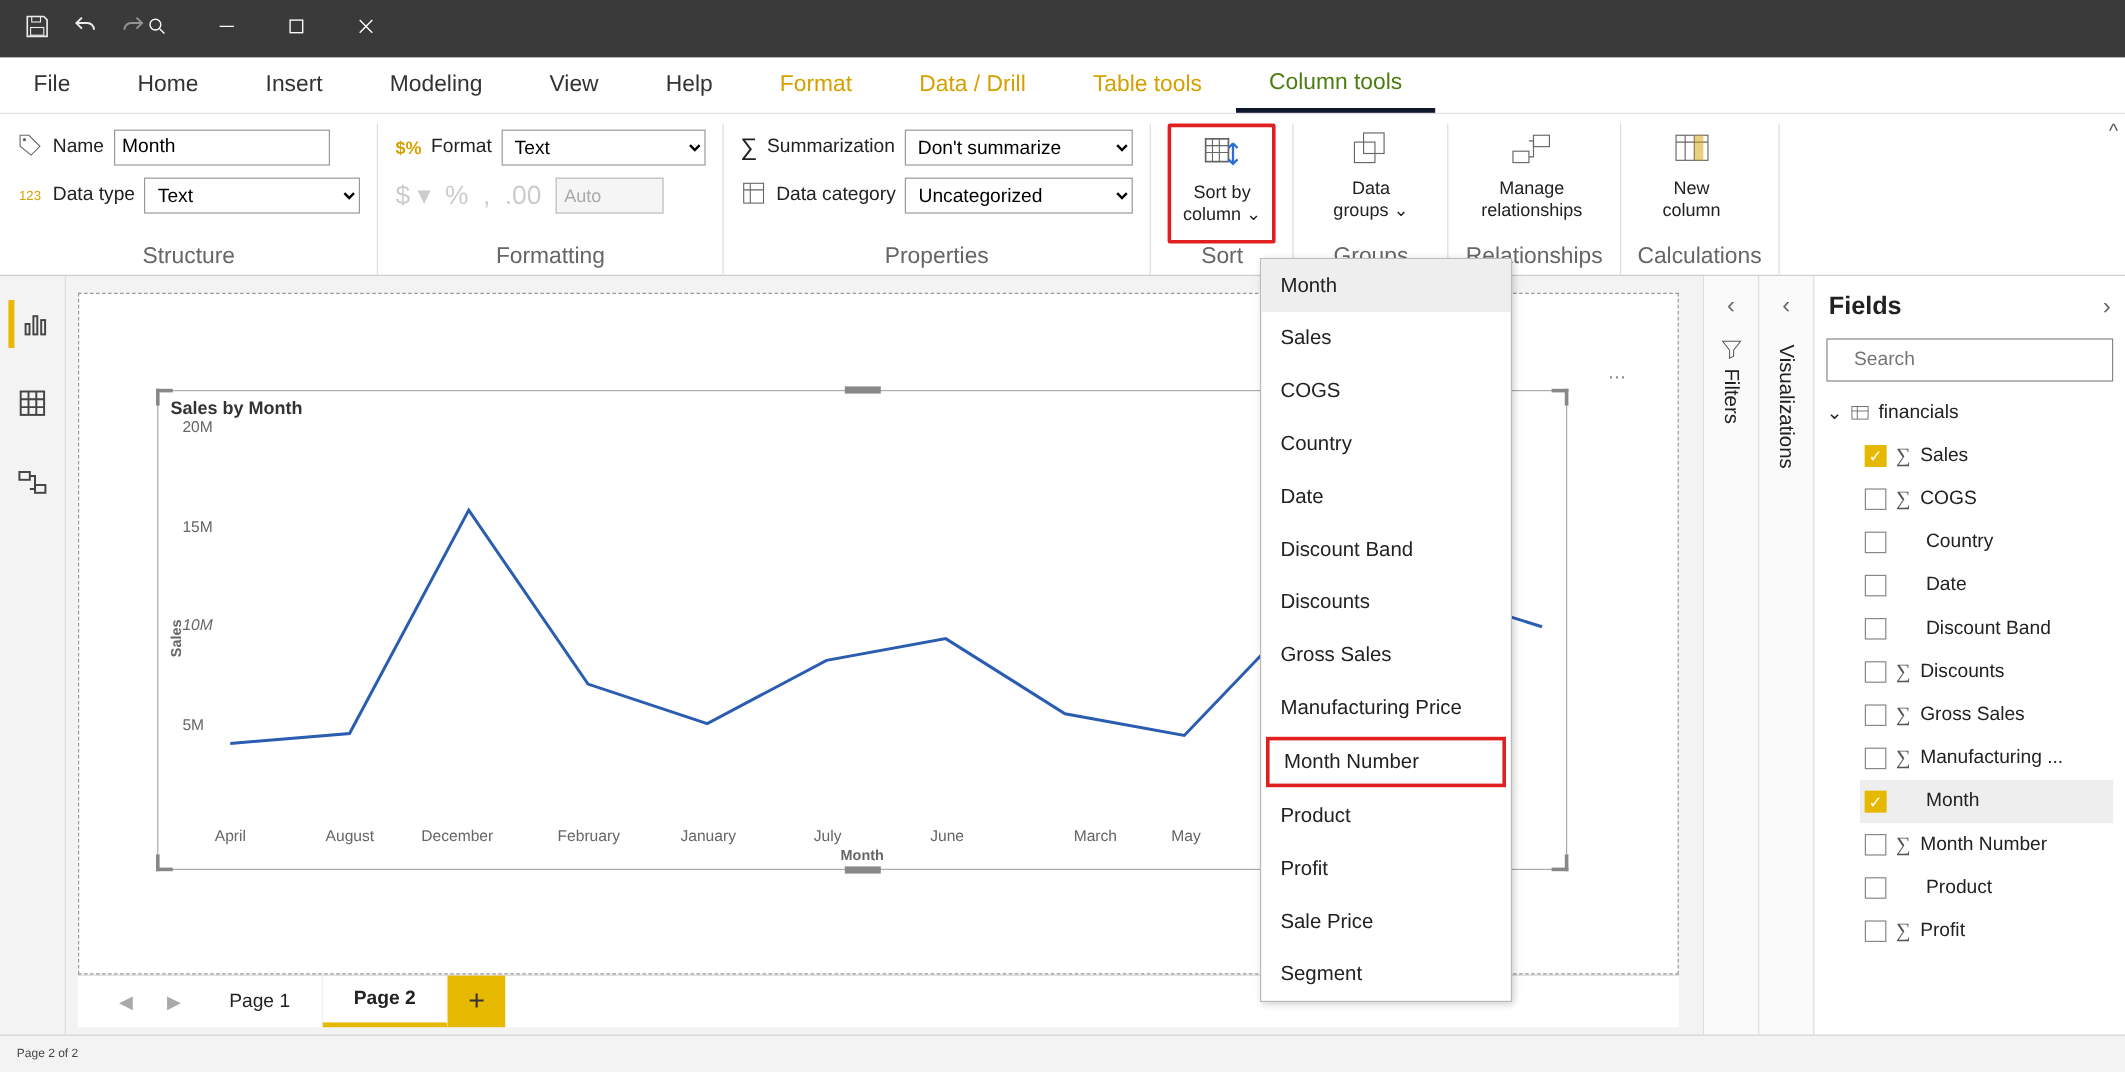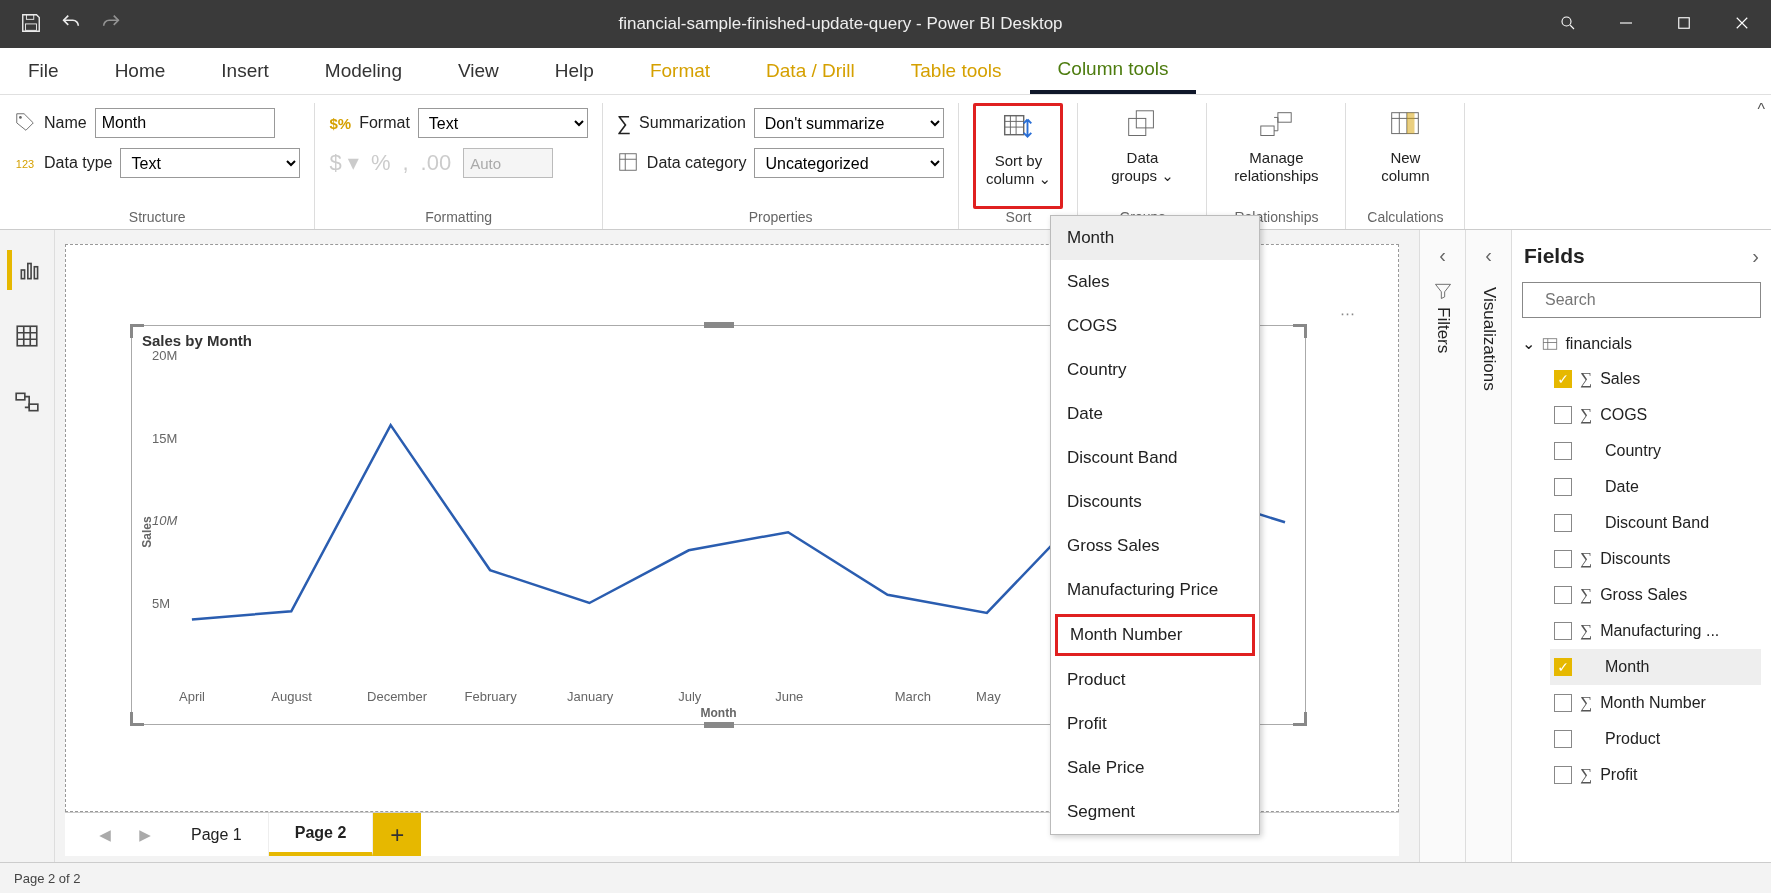--- a/index.html
+++ b/index.html
@@ -16,21 +16,21 @@
 
 .ribbontabs { background: #fff; height: 47px; border-bottom: 1px solid #e0e0e0; display: flex; align-items: stretch; }
 .ribbontabs .tab { padding: 0 28px; display: flex; align-items: center; font-size: 19px; color: #333; cursor: pointer; }
 .ribbontabs .tab.active { color: #4d7c0f; border-bottom: 4px solid #0f172a; font-weight: 400; }
 .ribbontabs .tab.sub { color: #d5a000; }
 
 
 .ribbon { background: #fff; display: flex; border-bottom: 1px solid #ccc; height: 135px; padding-top: 8px; }
 .ribbon-group { display: flex; flex-direction: column; border-right: 1px solid #ddd; padding: 0 14px; }
 .ribbon-group-body { flex: 1; display: flex; }
-.ribbon-group-label { text-align: center; font-size: 14px; color: #666; padding-bottom: 4px; }
+.ribbon-group-label { text-align: center; font-size: 19px; color: #666; padding-bottom: 4px; }
 .rrow { display: flex; align-items: center; height: 40px; gap: 8px; }
 .rlabel { font-size: 16px; color: #222; }
 select, input[type=text] { border: 1px solid #999; height: 30px; font-size: 16px; padding: 0 6px; background: #fff; }
 .btn-col { display: flex; flex-direction: column; align-items: center; justify-content: flex-start; width: 90px; font-size: 15px; color: #222; cursor: pointer; padding-top: 4px; }
 .btn-col svg { width: 38px; height: 38px; }
 .btn-col.small { width: 100px; }
 .btn-col .lbl { text-align: center; line-height: 1.2; margin-top: 4px; }
 .highlight-box { border: 3px solid #e02020; border-radius: 2px; }
 .fmt-icons { display: flex; gap: 12px; align-items: center; color: #aaa; font-size: 22px; }
 .fmt-icons .dis { opacity: .6; }
@@ -90,21 +90,21 @@
 .sigma { font-family: serif; font-size: 17px; color: #555; }
 
 
 .pagetabs { height: 44px; background: #fff; border-top: 1px solid #ccc; display: flex; align-items: stretch; padding-left: 20px; }
 .pagetabs .nav { width: 40px; display: flex; align-items: center; justify-content: center; color: #aaa; cursor: pointer; }
 .pagetabs .ptab { padding: 0 26px; display: flex; align-items: center; font-size: 16px; cursor: pointer; border-right: 1px solid #eee; }
 .pagetabs .ptab.active { border-bottom: 4px solid #e6b800; font-weight: 600; }
 .pagetabs .add { width: 48px; background: #e6b800; display: flex; align-items: center; justify-content: center; font-size: 24px; color: #333; cursor: pointer; }
 
 
-.statusbar { height: 31px; background: #f3f3f3; border-top: 1px solid #ccc; display: flex; align-items: center; padding: 4px 14px; font-size: 13px; color: #444; }
+.statusbar { height: 31px; background: #f3f3f3; border-top: 1px solid #ccc; display: flex; align-items: center; padding: 4px 14px; font-size: 10px; color: #444; }
 
 .expand-caret { position: absolute; right: 6px; top: 6px; font-size: 16px; color: #555; }
 </style>
 </head>
 <body>
 
 <div class="titlebar">
   <div class="titlebar-left">
     <span><svg viewBox="0 0 24 24">
           <path d="M3 3h15l3 3v15H3z" fill="none" stroke="#fff" stroke-width="1.5"></path>
@@ -113,21 +113,20 @@
         </svg></span>
     <span><svg viewBox="0 0 24 24">
           <path d="M9 14l-5-5 5-5" fill="none" stroke="#fff" stroke-width="1.8"></path>
           <path d="M4 9h10a6 6 0 016 6" fill="none" stroke="#fff" stroke-width="1.8"></path>
         </svg></span>
     <span style="opacity:.5"><svg viewBox="0 0 24 24">
           <path d="M15 14l5-5-5-5" fill="none" stroke="#fff" stroke-width="1.8"></path>
           <path d="M20 9H10a6 6 0 00-6 6" fill="none" stroke="#fff" stroke-width="1.8"></path>
         </svg></span>
   </div>
-  <div class="titlebar-title">financial-sample-finished-update-query - Power BI Desktop</div>
   <div class="titlebar-right">
     <span><svg viewBox="0 0 24 24">
           <circle cx="10" cy="10" r="6"></circle>
           <path d="M15 15l5 5"></path>
         </svg></span>
     <span><svg viewBox="0 0 24 24">
           <path d="M4 12h16"></path>
         </svg></span>
     <span><svg viewBox="0 0 24 24">
           <rect x="5" y="5" width="14" height="14"></rect>
@@ -333,21 +332,21 @@
         <div id="xticks"></div>
         <svg class="line" id="chartsvg" viewBox="0 0 1175 400">
             <path d="M60 294 L159.54545454545456 285.75 L259.0909090909091 99.30000000000001 L358.6363636363636 244.5 L458.1818181818182 277.5 L557.7272727272727 224.70000000000002 L657.2727272727273 206.54999999999998 L756.8181818181818 269.25 L856.3636363636364 287.4 L955.909090909091 183.45 L1055.4545454545455 165.3 L1155 196.65 " fill="none" stroke="#2a5db0" stroke-width="2.5"></path>
           </svg>
       <div class="ytick" style="top: 269.5px;">5M</div>
           <div class="ytick" style="top: 187px; font-style: italic;">10M</div>
           <div class="ytick" style="top: 104.5px;">15M</div>
           <div class="ytick" style="top: 22px;">20M</div>
           <div class="xtick" style="left: 60px;">April</div>
           <div class="xtick" style="left: 159.545px;">August</div>
-          <div class="xtick" style="left: 265px; margin-top: 32px;">December</div>
+          <div class="xtick" style="left: 249px; margin-top: 32px;">December</div>
           <div class="xtick" style="left: 358.636px;">February</div>
           <div class="xtick" style="left: 458.182px;">January</div>
           <div class="xtick" style="left: 557.727px; margin-top: 16px;">July</div>
           <div class="xtick" style="left: 657.273px;">June</div>
           <div class="xtick" style="left: 756.818px; padding-left: 48px;">March</div>
           <div class="xtick" style="left: 856.364px;">May</div>
           <div class="xtick" style="left: 955.909px;">Nov...</div>
         </div>
       <span style="position:absolute;right:40px;top:60px;color:#888;letter-spacing:3px">⋯</span>
     </div>

